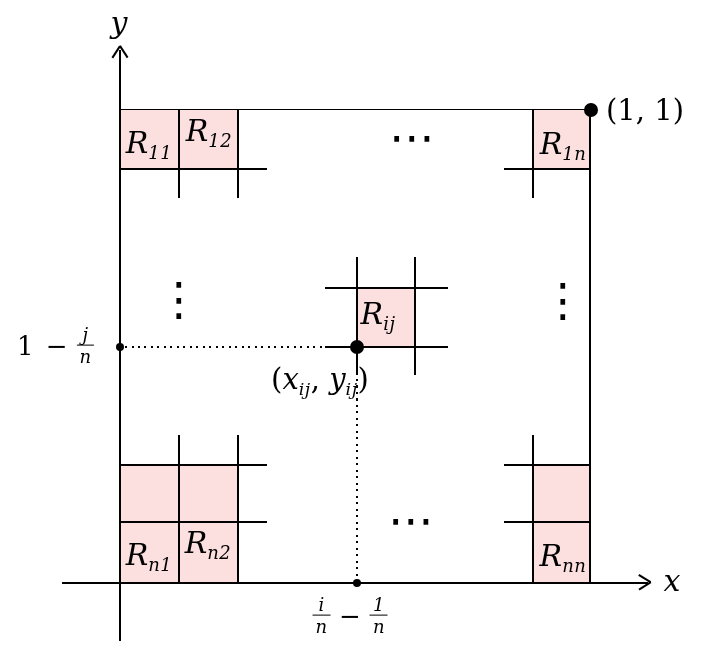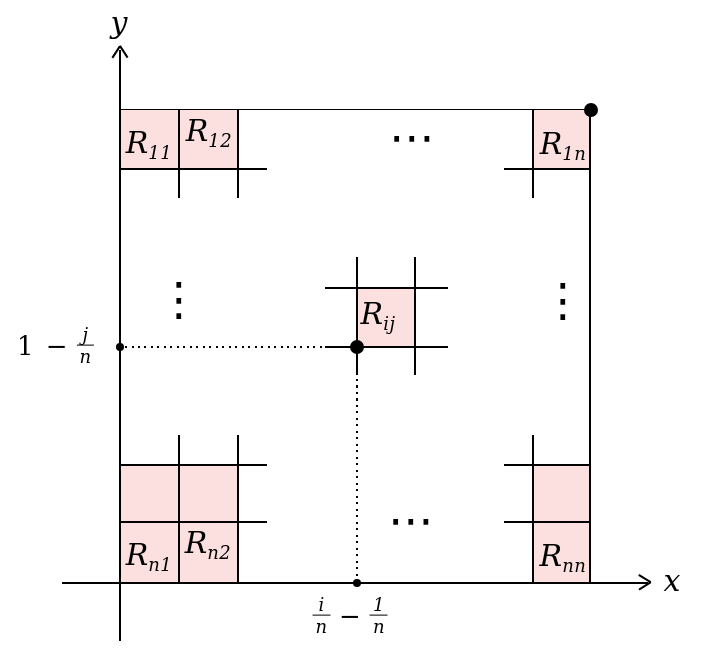--- a/index.html
+++ b/index.html
@@ -83,29 +83,33 @@
   <div class="dotted-v" style="left:356.1px;top:353px;height:229px;"></div>
 
   <div class="dot" style="left:584px;top:103px;width:14px;height:14px;"></div>
   <div class="dot" style="left:350px;top:340px;width:14px;height:14px;"></div>
   <div class="dot" style="left:116px;top:342.5px;width:8px;height:8px;"></div>
   <div class="dot" style="left:353px;top:579px;width:8px;height:8px;"></div>
 
   <div class="lbl center it math30" style="left:119px;top:23px;">y</div>
   <div class="lbl center it math30" style="left:672px;top:581px;">x</div>
 
+  <div class="lbl up math28" style="left:606px;top:110px;transform:translateY(-50%);">(1, 1)</div>
 
   <div class="lbl center it math30" style="left:149px;top:145px;"><span>R</span><span class="sub">11</span></div>
   <div class="lbl center it math30" style="left:209px;top:133px;"><span>R</span><span class="sub">12</span></div>
   <div class="lbl center it math30" style="left:563px;top:146px;"><span>R</span><span class="sub">1n</span></div>
   <div class="lbl center it math30" style="left:378px;top:316px;"><span>R</span><span class="sub">ij</span></div>
   <div class="lbl center it math30" style="left:149px;top:557px;"><span>R</span><span class="sub">n1</span></div>
   <div class="lbl center it math30" style="left:208px;top:545px;"><span>R</span><span class="sub">n2</span></div>
   <div class="lbl center it math30" style="left:563px;top:558px;"><span>R</span><span class="sub">nn</span></div>
 
+  <div class="lbl center math28" style="left:320px;top:381px;">
+    <span class="up">(</span><span class="it">x</span><span class="sub">ij</span><span class="up">, </span><span class="it">y</span><span class="sub">ij</span><span class="up">)</span>
+  </div>
 
   <div class="lbl center" style="left:57px;top:346px;">
     <span class="tickrow">
       <span class="pre">1 −</span>
       <span class="frac">
         <span class="fnum">j</span>
         <span class="fden">n</span>
       </span>
     </span>
   </div>

